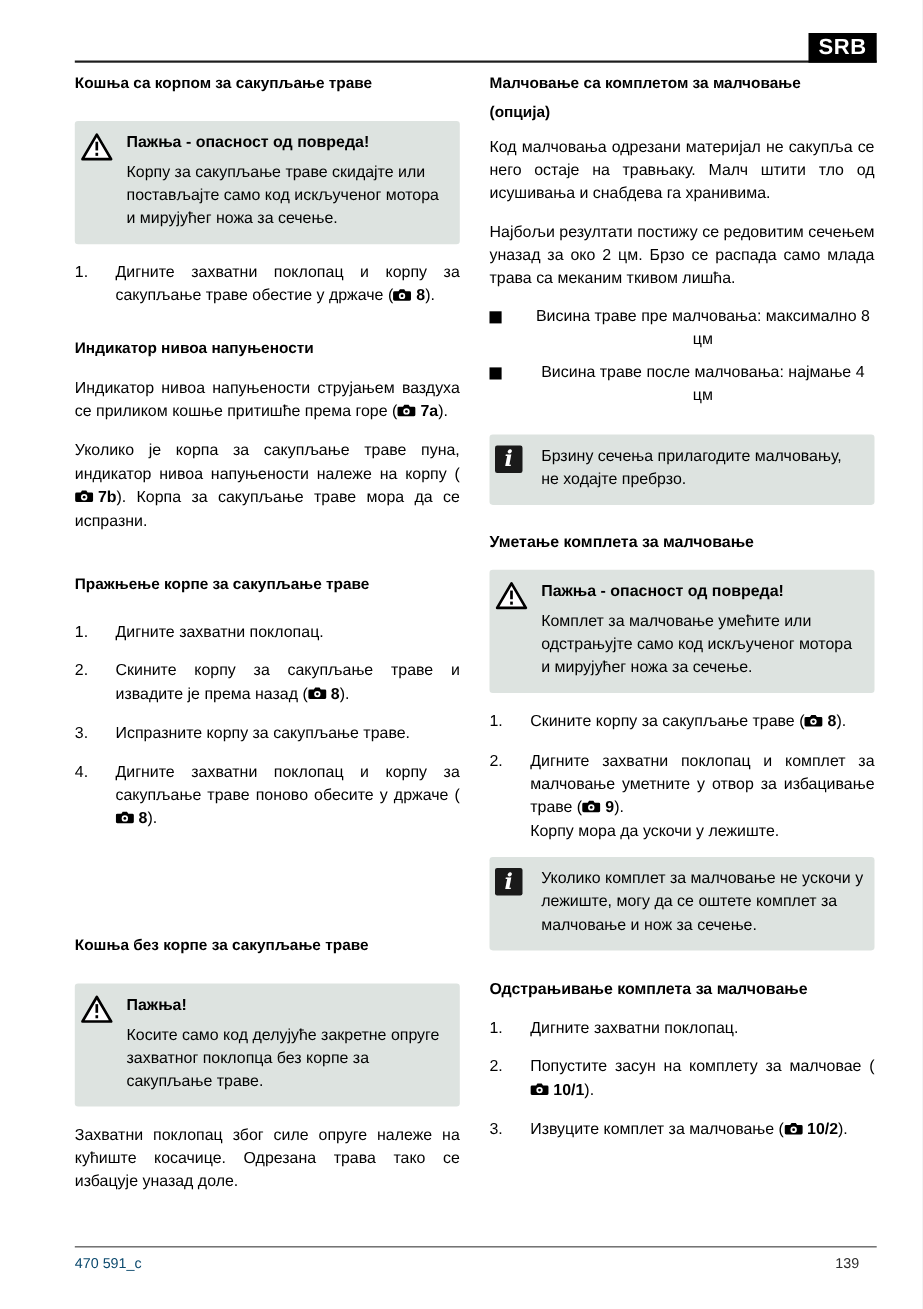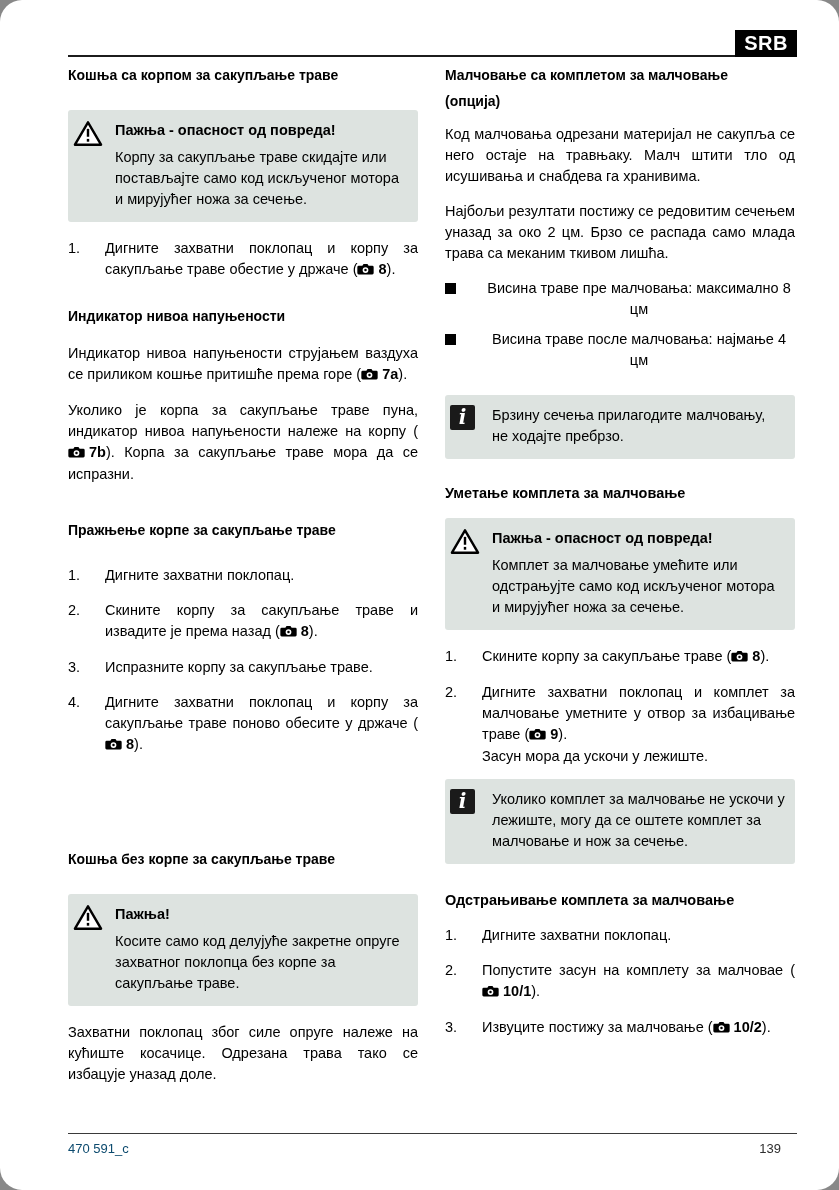--- a/index.html
+++ b/index.html
@@ -2,21 +2,20 @@
 <html><head>
 <meta charset="utf-8">
 <style>
   html,body { margin:0; padding:0; background:#888; }
   .page {
     position:relative; width:839px; height:1190px; margin:0 auto;
     background:#ffffff; color:#000;
     font-family:"Liberation Sans", sans-serif;
     font-size:14.5px; line-height:21px;
     overflow:hidden;
-    border-radius:22px;
   }
   .top-rule { position:absolute; left:68px; right:42px; top:55px; border-top:2px solid #1c1c1c; }
   .srb-badge {
     position:absolute; right:42px; top:30px; width:62px; height:27px;
     background:#000; color:#fff; font-weight:bold; font-size:20px;
     display:flex; align-items:center; justify-content:center; letter-spacing:0.5px;
   }
   .columns { position:absolute; left:68px; top:62px; width:727px; display:flex; gap:27px; }
   .col { width:350px; }
 
@@ -203,21 +202,21 @@
       </div>
 
       <div class="step" style="margin-bottom:12px">
         <span class="step-num">2.</span>
         <div class="step-text">
           <span>Дигните захватни поклопац и комплет за малчовање уметните у отвор за избацивање траве (</span><span class="figref"><span class="cam"><svg width="17" height="12" viewBox="0 0 20 14">
                   <path d="M2 3.2 h4.3 L7.7 1 h4.6 l1.4 2.2 H18 a1.6 1.6 0 0 1 1.6 1.6 v7 A1.6 1.6 0 0 1 18 13.4 H2 A1.6 1.6 0 0 1 .4 11.8 v-7 A1.6 1.6 0 0 1 2 3.2 Z" fill="#000"></path>
                   <circle cx="10" cy="8.2" r="3.4" fill="#fff"></circle>
                   <circle cx="10" cy="8.2" r="1.5" fill="#000"></circle>
                 </svg></span><b>9</b></span><span>).</span>
-          <div>Засун мора да ускочи у лежиште.</div>
+          <div>Корпу мора да ускочи у лежиште.</div>
         </div>
       </div>
 
       <div class="notice" style="margin-bottom:26px">
         <span class="n-icon"><span class="info-icon">i</span></span>
         <div class="n-body">Уколико комплет за малчовање не ускочи у лежиште, могу да се оштете комплет за малчовање и нож за сечење.</div>
       </div>
 
       <div class="h-sub">Одстрањивање комплета за малчовање</div>
 
@@ -228,21 +227,21 @@
       <div class="step">
         <span class="step-num">2.</span>
         <div class="step-text"><span>Попустите засун на комплету за малчовае (</span><span class="figref"><span class="cam"><svg width="17" height="12" viewBox="0 0 20 14">
                   <path d="M2 3.2 h4.3 L7.7 1 h4.6 l1.4 2.2 H18 a1.6 1.6 0 0 1 1.6 1.6 v7 A1.6 1.6 0 0 1 18 13.4 H2 A1.6 1.6 0 0 1 .4 11.8 v-7 A1.6 1.6 0 0 1 2 3.2 Z" fill="#000"></path>
                   <circle cx="10" cy="8.2" r="3.4" fill="#fff"></circle>
                   <circle cx="10" cy="8.2" r="1.5" fill="#000"></circle>
                 </svg></span><b>10/1</b></span><span>).</span></div>
       </div>
       <div class="step">
         <span class="step-num">3.</span>
-        <div class="step-text"><span>Извуците постижу за малчовање (</span><span class="figref"><span class="cam"><svg width="17" height="12" viewBox="0 0 20 14">
+        <div class="step-text"><span>Извуците комплет за малчовање (</span><span class="figref"><span class="cam"><svg width="17" height="12" viewBox="0 0 20 14">
                   <path d="M2 3.2 h4.3 L7.7 1 h4.6 l1.4 2.2 H18 a1.6 1.6 0 0 1 1.6 1.6 v7 A1.6 1.6 0 0 1 18 13.4 H2 A1.6 1.6 0 0 1 .4 11.8 v-7 A1.6 1.6 0 0 1 2 3.2 Z" fill="#000"></path>
                   <circle cx="10" cy="8.2" r="3.4" fill="#fff"></circle>
                   <circle cx="10" cy="8.2" r="1.5" fill="#000"></circle>
                 </svg></span><b>10/2</b></span><span>).</span></div>
       </div>
 
     </div>
   </div>
 
   <div class="footer-rule"></div>

